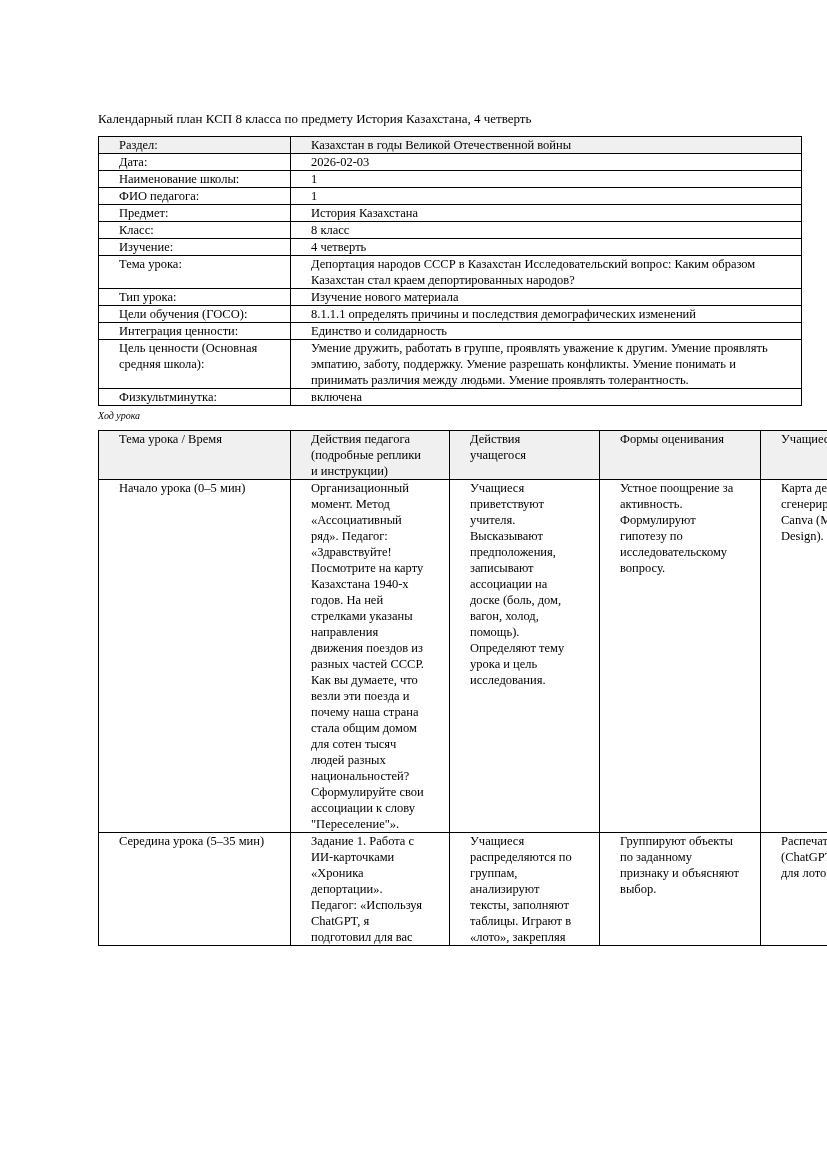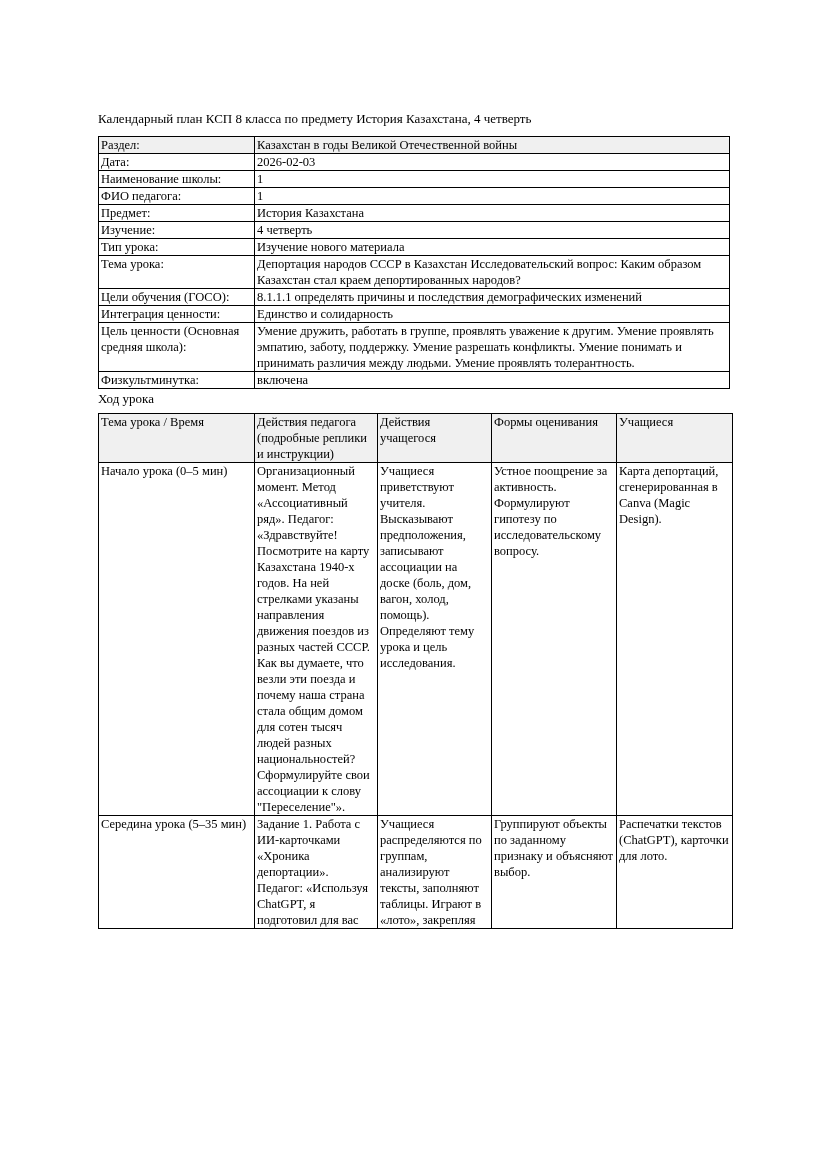--- a/index.html
+++ b/index.html
@@ -28,33 +28,34 @@
   table {
     border-collapse: collapse;
     table-layout: fixed;
     width: 629px;
   }
   td, th {
     border: 1px solid #000000;
     vertical-align: top;
     text-align: left;
     font-weight: normal;
-    padding: 0 2px;
+    padding: 0 20px;
     font-size: 12.5px;
     line-height: 16px;
     overflow-wrap: break-word;
   }
   .info-table .lbl { width: 151px; }
   .info-table .val { width: 470px; border-radius: 6px; }
   .hdr-row td, .lesson-table thead th { background: #f0f0f0; }
   .section-heading {
-    font-size: 13px;
+    font-size: 10px;
     line-height: 16px;
     margin: 2px 0 6px 0;
     width: 629px;
+    font-style: italic;
   }
   .lesson-table .c1 { width: 151px; }
   .lesson-table .c2 { width: 118px; }
   .lesson-table .c3 { width: 109px; }
   .lesson-table .c4 { width: 120px; }
   .lesson-table .c5 { width: 111px; }
 </style>
 </head>
 <body>
 
@@ -78,30 +79,34 @@
       </tr>
       <tr>
         <td class="lbl">ФИО педагога:</td>
         <td class="val">1</td>
       </tr>
       <tr>
         <td class="lbl">Предмет:</td>
         <td class="val">История Казахстана</td>
       </tr>
       <tr>
+        <td class="lbl">Класс:</td>
+        <td class="val">8 класс</td>
+      </tr>
+      <tr>
         <td class="lbl">Изучение:</td>
         <td class="val">4 четверть</td>
       </tr>
       <tr>
+        <td class="lbl">Тема урока:</td>
+        <td class="val">Депортация народов СССР в Казахстан Исследовательский вопрос: Каким образом Казахстан стал краем депортированных народов?</td>
+      </tr>
+      <tr>
         <td class="lbl">Тип урока:</td>
         <td class="val">Изучение нового материала</td>
-      </tr>
-      <tr>
-        <td class="lbl">Тема урока:</td>
-        <td class="val">Депортация народов СССР в Казахстан Исследовательский вопрос: Каким образом Казахстан стал краем депортированных народов?</td>
       </tr>
       <tr>
         <td class="lbl">Цели обучения (ГОСО):</td>
         <td class="val">8.1.1.1 определять причины и последствия демографических изменений</td>
       </tr>
       <tr>
         <td class="lbl">Интеграция ценности:</td>
         <td class="val">Единство и солидарность</td>
       </tr>
       <tr>

